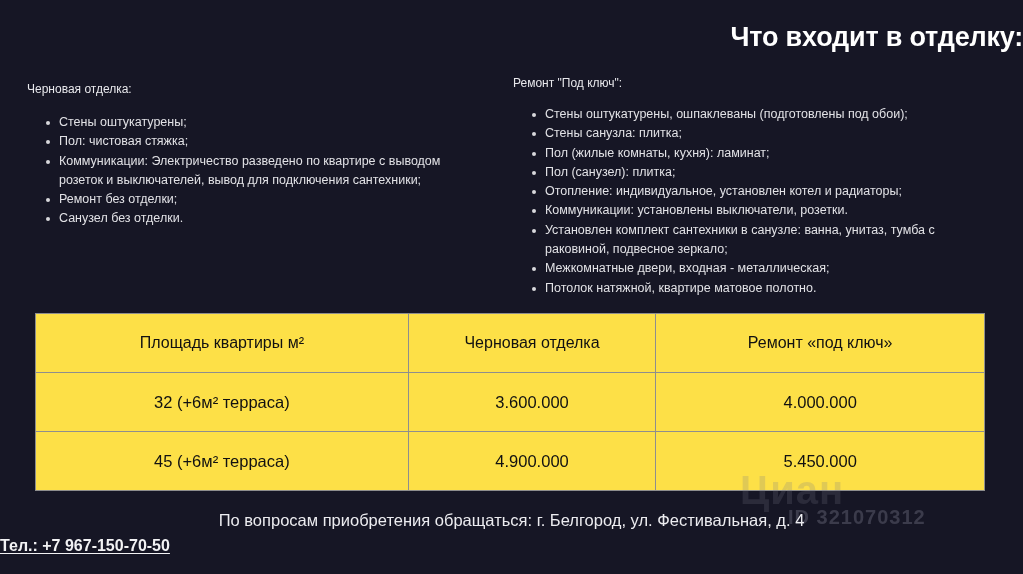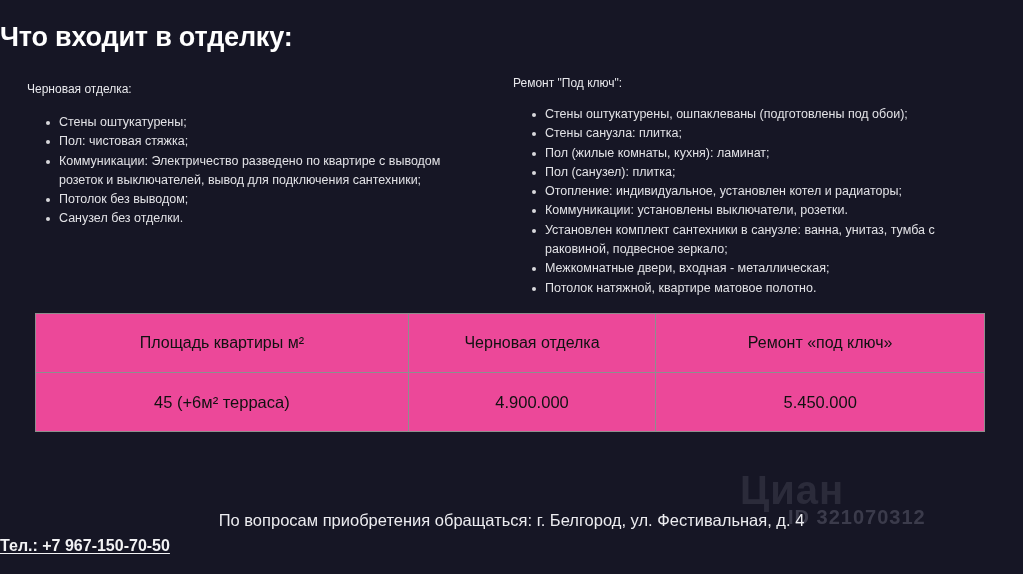--- a/index.html
+++ b/index.html
@@ -13,21 +13,21 @@
       color: #e8e8ec;
       font-family: "Liberation Sans", "DejaVu Sans", sans-serif;
       position: relative;
       overflow: hidden;
     }
     .title {
       position: absolute;
       left: 0;
       right: 0;
       top: 22px;
-      text-align: left;
+      text-align: right;
       font-size: 27px;
       font-weight: bold;
       color: #ffffff;
       letter-spacing: -0.2px;
     }
     .col {
       position: absolute;
       font-size: 12.5px;
       color: #e2e2e6;
     }
@@ -70,21 +70,21 @@
       height: 4px;
       border-radius: 50%;
       background: #d8d8dc;
     }
     .price-table {
       position: absolute;
       left: 35px;
       top: 313px;
       width: 950px;
       border-collapse: collapse;
-      background: #ec4899;
+      background: #fde047;
       color: #111111;
     }
     .price-table td, .price-table th {
       border: 1px solid #8e8e8e;
       height: 58px;
       text-align: center;
       vertical-align: middle;
       font-size: 16.5px;
       font-weight: normal;
       padding: 0;
@@ -145,21 +145,21 @@
 <body>
 
 <div class="title">Что входит в отделку:</div>
 
 <div class="col col-left">
   <div class="col-heading">Черновая отделка:</div>
   <ul class="items">
     <li>Стены оштукатурены;</li>
     <li>Пол: чистовая стяжка;</li>
     <li style="width:405px">Коммуникации: Электричество разведено по квартире с выводом розеток и выключателей, вывод для подключения сантехники;</li>
-    <li>Потолок без выводом;</li>
+    <li>Ремонт без отделки;</li>
     <li>Санузел без отделки.</li>
   </ul>
 </div>
 
 <div class="col col-right">
   <div class="col-heading">Ремонт "Под ключ":</div>
   <ul class="items">
     <li>Стены оштукатурены, ошпаклеваны (подготовлены под обои);</li>
     <li>Стены санузла: плитка;</li>
     <li>Пол (жилые комнаты, кухня): ламинат;</li>
@@ -175,20 +175,25 @@
 <table class="price-table">
   <thead>
     <tr>
       <th class="c1">Площадь квартиры м²</th>
       <th class="c2">Черновая отделка</th>
       <th class="c3">Ремонт «под ключ»</th>
     </tr>
   </thead>
   <tbody>
     <tr>
+      <td>32 (+6м² терраса)</td>
+      <td>3.600.000</td>
+      <td>4.000.000</td>
+    </tr>
+    <tr>
       <td>45 (+6м² терраса)</td>
       <td>4.900.000</td>
       <td>5.450.000</td>
     </tr>
   </tbody>
 </table>
 
 <div class="watermark-logo">Циан</div>
 <div class="watermark-id">ID 321070312</div>
 

